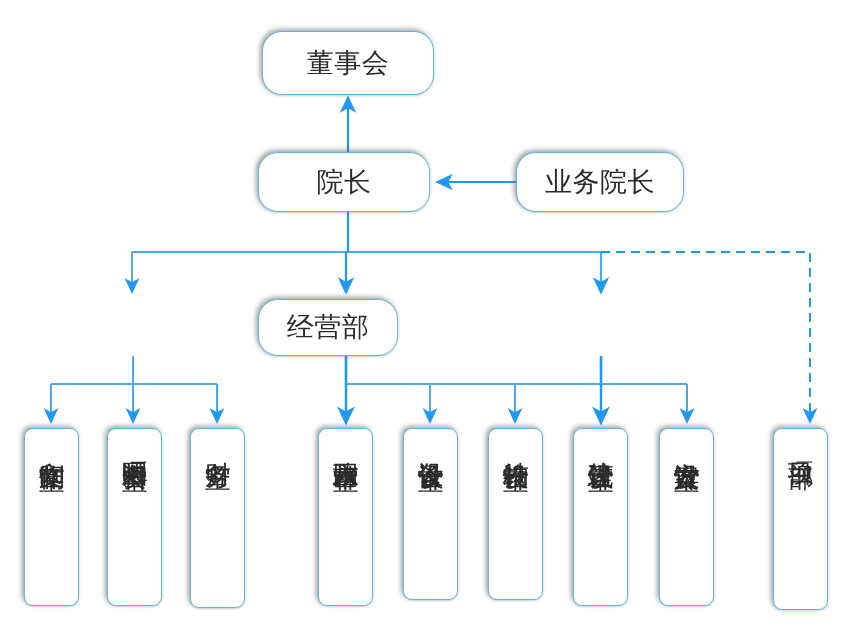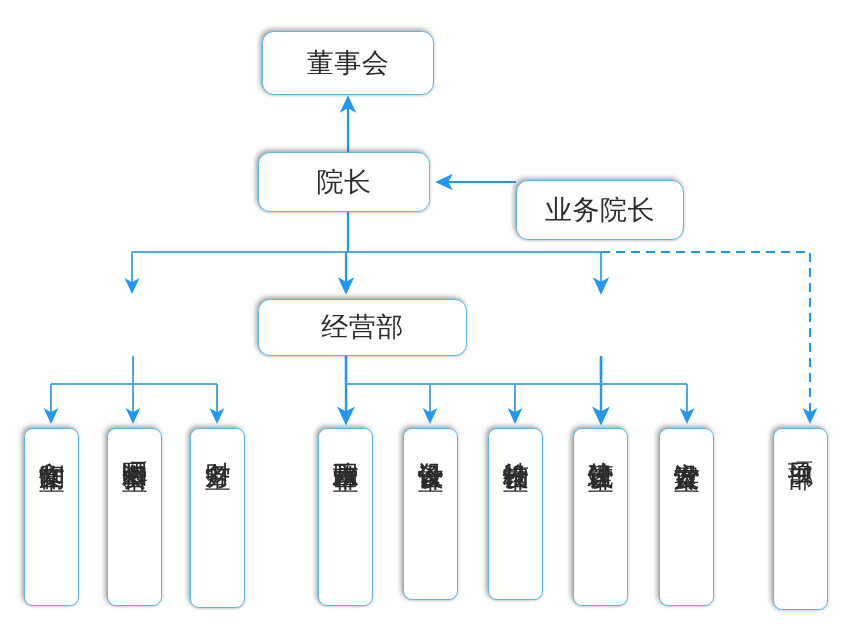--- a/index.html
+++ b/index.html
@@ -23,21 +23,21 @@
     top: 0;
     width: 851px;
     height: 638px;
     pointer-events: none;
   }
   .node {
     position: absolute;
     box-sizing: border-box;
     background: #ffffff;
     border: 1.6px solid #5cb9e8;
-    border-radius: 12px;
+    border-radius: 20px;
     box-shadow: -2px -2px 5px rgba(90, 90, 90, 0.55),
                  0 1px 2px rgba(120, 120, 120, 0.25);
     display: flex;
     align-items: center;
     justify-content: center;
     color: #2b2b2b;
   }
   .node .label {
     display: block;
     line-height: 1.06;
@@ -120,26 +120,26 @@
   </svg>
 
   <div class="node horiz" style="left:262px; top:31px; width:172px; height:64px;">
     <span class="label">董事会</span>
   </div>
 
   <div class="node horiz" style="left:258px; top:152px; width:172px; height:60px;">
     <span class="label">院长</span>
   </div>
 
-  <div class="node horiz" style="left:516px; top:152px; width:168px; height:60px;margin-top:28px;">
+  <div class="node horiz" style="left:516px; top:152px; width:168px; height:60px;">
     <span class="label">业务院长</span>
   </div>
 
 
-  <div class="node horiz" style="left:258px; top:299px; width:209px; height:57px;">
+  <div class="node horiz" style="left:258px; top:299px; width:140px; height:57px;">
     <span class="label">经营部</span>
   </div>
 
 
   <div class="node vert" style="left:24px; top:428px; width:55px; height:178px;">
     <span class="label">文印制作室</span>
   </div>
 
   <div class="node vert" style="left:107px; top:428px; width:55px; height:178px;">
     <span class="label">晒图资料室</span>

